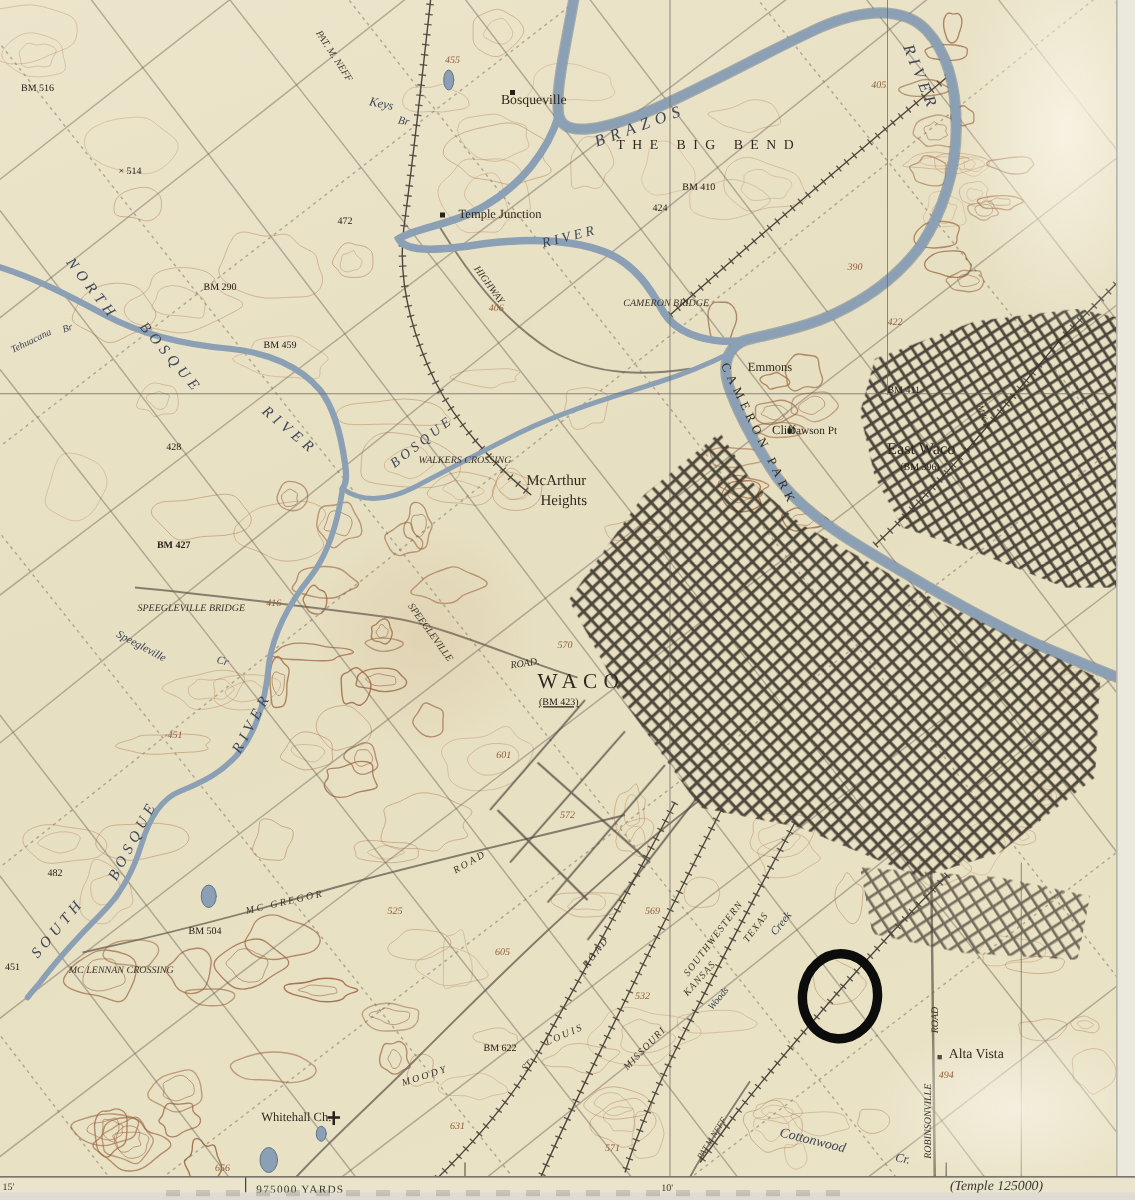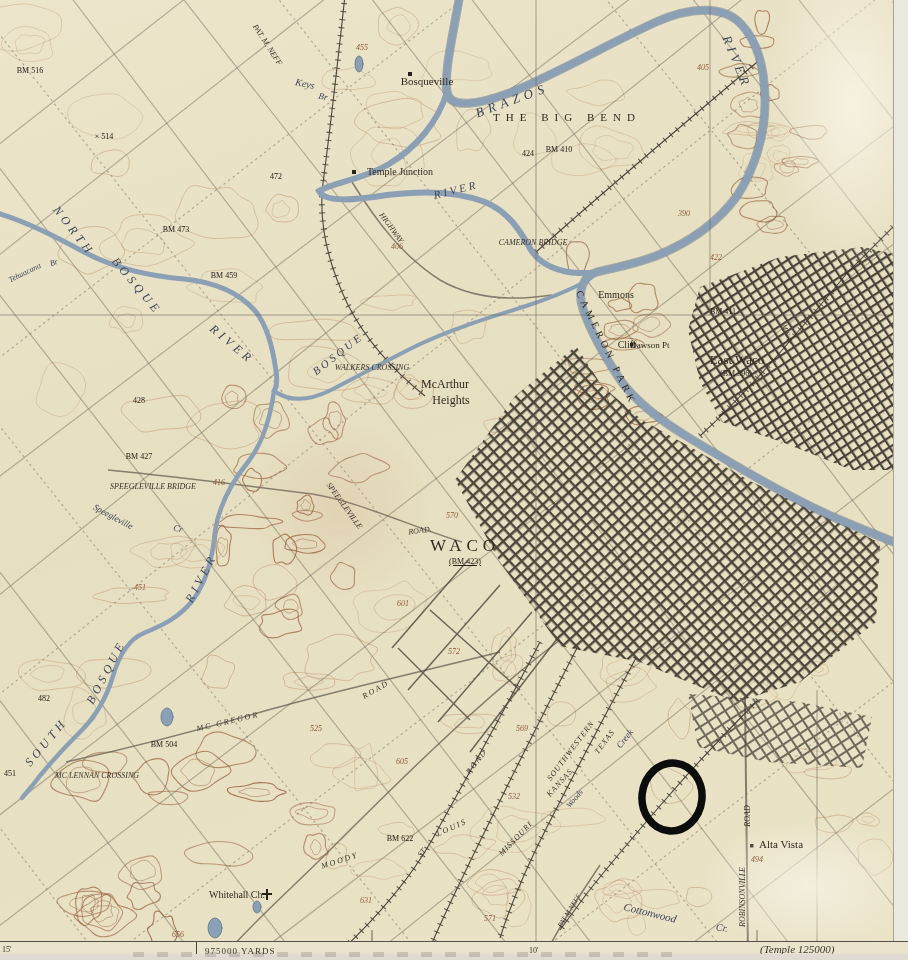--- a/index.html
+++ b/index.html
@@ -389,58 +389,58 @@
       <span class="map-label k-water" style="left: 323px; top: 97px; font-size: 9px; transform: translate(-50%, -50%) rotate(12deg);">Br</span>
       <span class="map-label k-place" style="left: 387px; top: 81px; font-size: 11px; transform: translate(-50%, -50%) rotate(0deg); margin-left: 40px;">Bosqueville</span>
       <span class="map-label k-water" style="left: 512px; top: 100px; font-size: 13px; letter-spacing: 5px; transform: translate(-50%, -50%) rotate(-20deg);">BRAZOS</span>
       <span class="map-label k-water" style="left: 737px; top: 62px; font-size: 13px; letter-spacing: 4px; transform: translate(-50%, -50%) rotate(68deg);">RIVER</span>
       <span class="map-label k-place" style="left: 567px; top: 117px; font-size: 11px; letter-spacing: 6px; transform: translate(-50%, -50%) rotate(0deg);">THE BIG BEND</span>
       <span class="map-label k-elev" style="left: 703px; top: 68px; font-size: 8px; transform: translate(-50%, -50%) rotate(0deg);">405</span>
       <span class="map-label k-bm" style="left: 276px; top: 177px; font-size: 8px; transform: translate(-50%, -50%) rotate(0deg);">472</span>
       <span class="map-label k-place" style="left: 400px; top: 172px; font-size: 10px; transform: translate(-50%, -50%) rotate(0deg);">Temple Junction</span>
       <span class="map-label k-water" style="left: 456px; top: 190px; font-size: 11px; letter-spacing: 3px; transform: translate(-50%, -50%) rotate(-14deg);">RIVER</span>
       <span class="map-label k-bm" style="left: 559px; top: 150px; font-size: 8px; transform: translate(-50%, -50%) rotate(0deg);">BM 410</span>
-      <span class="map-label k-bm" style="left: 528px; top: 154px; font-size: 8px; transform: translate(-50%, -50%) rotate(0deg); text-align: right;">424</span>
+      <span class="map-label k-bm" style="left: 528px; top: 167px; font-size: 8px; transform: translate(-50%, -50%) rotate(0deg); text-align: right;">424</span>
       <span class="map-label k-elev" style="left: 684px; top: 214px; font-size: 8px; transform: translate(-50%, -50%) rotate(0deg);">390</span>
       <span class="map-label k-feat" style="left: 391px; top: 228px; font-size: 8px; transform: translate(-50%, -50%) rotate(54deg);">HIGHWAY</span>
       <span class="map-label k-elev" style="left: 397px; top: 247px; font-size: 8px; transform: translate(-50%, -50%) rotate(0deg);">406</span>
       <span class="map-label k-feat" style="left: 533px; top: 243px; font-size: 8px; transform: translate(-50%, -50%) rotate(0deg);">CAMERON BRIDGE</span>
       <span class="map-label k-elev" style="left: 704px; top: 258px; font-size: 8px; transform: translate(-50%, -50%) rotate(0deg); margin-left: 12px;">422</span>
       <span class="map-label k-bm" style="left: 723px; top: 312px; font-size: 8px; transform: translate(-50%, -50%) rotate(0deg);">BM 411</span>
       <span class="map-label k-place" style="left: 616px; top: 295px; font-size: 10px; transform: translate(-50%, -50%) rotate(0deg);">Emmons</span>
       <span class="map-label k-place" style="left: 627px; top: 307px; font-size: 10px; transform: translate(-50%, -50%) rotate(0deg); margin-top: 38px;">Cliff</span>
       <span class="map-label k-place" style="left: 606px; top: 348px; font-size: 10px; letter-spacing: 4px; transform: translate(-50%, -50%) rotate(64deg);">CAMERON PARK</span>
       <span class="map-label k-place" style="left: 650px; top: 345px; font-size: 9px; transform: translate(-50%, -50%) rotate(0deg);">Dawson Pt</span>
       <span class="map-label k-place" style="left: 737px; top: 359px; font-size: 13px; transform: translate(-50%, -50%) rotate(0deg);">East Waco</span>
       <span class="map-label k-bm" style="left: 736px; top: 374px; font-size: 8px; transform: translate(-50%, -50%) rotate(0deg);">(BM 396)</span>
       <span class="map-label k-feat" style="left: 786px; top: 333px; font-size: 7px; transform: translate(-50%, -50%) rotate(72deg);">M·K·T</span>
       <span class="map-label k-water" style="left: 74px; top: 231px; font-size: 12px; letter-spacing: 4px; transform: translate(-50%, -50%) rotate(52deg);">NORTH</span>
       <span class="map-label k-water" style="left: 137px; top: 286px; font-size: 12px; letter-spacing: 4px; transform: translate(-50%, -50%) rotate(50deg);">BOSQUE</span>
       <span class="map-label k-water" style="left: 232px; top: 344px; font-size: 12px; letter-spacing: 4px; transform: translate(-50%, -50%) rotate(40deg);">RIVER</span>
       <span class="map-label k-water" style="left: 25px; top: 273px; font-size: 8px; transform: translate(-50%, -50%) rotate(-26deg);">Tehuacana</span>
       <span class="map-label k-water" style="left: 54px; top: 263px; font-size: 8px; transform: translate(-50%, -50%) rotate(-20deg);">Br</span>
-      <span class="map-label k-bm" style="left: 176px; top: 230px; font-size: 8px; transform: translate(-50%, -50%) rotate(0deg);">BM 473</span>
+      <span class="map-label k-bm" style="left: 176px; top: 230px; font-size: 8px; transform: translate(-50%, -50%) rotate(0deg);">BM 290</span>
       <span class="map-label k-bm" style="left: 224px; top: 276px; font-size: 8px; transform: translate(-50%, -50%) rotate(0deg);">BM 459</span>
-      <span class="map-label k-bm" style="left: 139px; top: 358px; font-size: 8px; transform: translate(-50%, -50%) rotate(0deg); margin-top: 43px;">428</span>
-      <span class="map-label k-bm" style="left: 139px; top: 457px; font-size: 8px; transform: translate(-50%, -50%) rotate(0deg);">BM 427</span>
+      <span class="map-label k-bm" style="left: 139px; top: 358px; font-size: 8px; transform: translate(-50%, -50%) rotate(0deg);">428</span>
+      <span class="map-label k-bm" style="left: 139px; top: 436px; font-size: 8px; transform: translate(-50%, -50%) rotate(0deg); font-weight: bold;">BM 427</span>
       <span class="map-label k-water" style="left: 338px; top: 354px; font-size: 11px; letter-spacing: 3px; transform: translate(-50%, -50%) rotate(-38deg);">BOSQUE</span>
       <span class="map-label k-feat" style="left: 372px; top: 368px; font-size: 8px; transform: translate(-50%, -50%) rotate(0deg);">WALKERS CROSSING</span>
       <span class="map-label k-place" style="left: 445px; top: 384px; font-size: 12px; transform: translate(-50%, -50%) rotate(0deg);">McArthur</span>
       <span class="map-label k-place" style="left: 451px; top: 400px; font-size: 12px; transform: translate(-50%, -50%) rotate(0deg);">Heights</span>
       <span class="map-label k-feat" style="left: 153px; top: 487px; font-size: 8px; transform: translate(-50%, -50%) rotate(0deg);">SPEEGLEVILLE BRIDGE</span>
       <span class="map-label k-elev" style="left: 219px; top: 483px; font-size: 8px; transform: translate(-50%, -50%) rotate(0deg);">416</span>
       <span class="map-label k-water" style="left: 113px; top: 517px; font-size: 9px; transform: translate(-50%, -50%) rotate(28deg);">Speegleville</span>
       <span class="map-label k-water" style="left: 178px; top: 529px; font-size: 9px; transform: translate(-50%, -50%) rotate(15deg);">Cr</span>
       <span class="map-label k-water" style="left: 201px; top: 578px; font-size: 12px; letter-spacing: 4px; transform: translate(-50%, -50%) rotate(-62deg);">RIVER</span>
       <span class="map-label k-elev" style="left: 140px; top: 588px; font-size: 8px; transform: translate(-50%, -50%) rotate(0deg);">451</span>
       <span class="map-label k-feat" style="left: 344px; top: 506px; font-size: 8px; transform: translate(-50%, -50%) rotate(54deg);">SPEEGLEVILLE</span>
       <span class="map-label k-feat" style="left: 420px; top: 531px; font-size: 8px; transform: translate(-50%, -50%) rotate(-8deg);">ROAD.</span>
       <span class="map-label k-elev" style="left: 452px; top: 516px; font-size: 8px; transform: translate(-50%, -50%) rotate(0deg); text-align: center;">570</span>
       <span class="map-label k-place" style="left: 465px; top: 545px; font-size: 17px; letter-spacing: 5px; transform: translate(-50%, -50%) rotate(0deg);">WACO</span>
-      <span class="map-label k-bm" style="left: 465px; top: 562px; font-size: 8px; transform: translate(-50%, -50%) rotate(0deg); text-decoration: underline;">(BM 423)</span>
+      <span class="map-label k-bm" style="left: 447px; top: 562px; font-size: 8px; transform: translate(-50%, -50%) rotate(0deg); text-decoration: underline;">(BM 423)</span>
       <span class="map-label k-elev" style="left: 403px; top: 604px; font-size: 8px; transform: translate(-50%, -50%) rotate(0deg);">601</span>
       <span class="map-label k-water" style="left: 46px; top: 742px; font-size: 12px; letter-spacing: 4px; transform: translate(-50%, -50%) rotate(-50deg);">SOUTH</span>
       <span class="map-label k-water" style="left: 106px; top: 672px; font-size: 12px; letter-spacing: 4px; transform: translate(-50%, -50%) rotate(-62deg);">BOSQUE</span>
       <span class="map-label k-bm" style="left: 44px; top: 699px; font-size: 8px; transform: translate(-50%, -50%) rotate(0deg);">482</span>
       <span class="map-label k-feat" style="left: 228px; top: 722px; font-size: 8px; letter-spacing: 2px; transform: translate(-50%, -50%) rotate(-13deg);">MC GREGOR</span>
       <span class="map-label k-bm" style="left: 164px; top: 745px; font-size: 8px; transform: translate(-50%, -50%) rotate(0deg);">BM 504</span>
       <span class="map-label k-feat" style="left: 97px; top: 776px; font-size: 8px; transform: translate(-50%, -50%) rotate(0deg);">MC LENNAN CROSSING</span>
       <span class="map-label k-bm" style="left: 10px; top: 774px; font-size: 8px; transform: translate(-50%, -50%) rotate(0deg);">451</span>
       <span class="map-label k-elev" style="left: 316px; top: 729px; font-size: 8px; transform: translate(-50%, -50%) rotate(0deg);">525</span>
       <span class="map-label k-feat" style="left: 376px; top: 690px; font-size: 8px; letter-spacing: 2px; transform: translate(-50%, -50%) rotate(-30deg);">ROAD</span>

